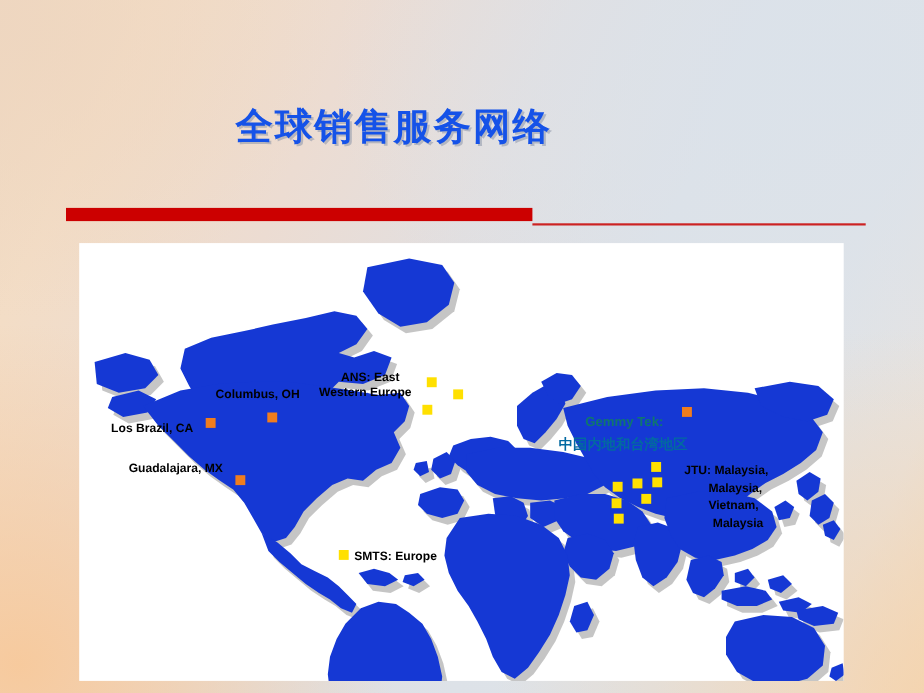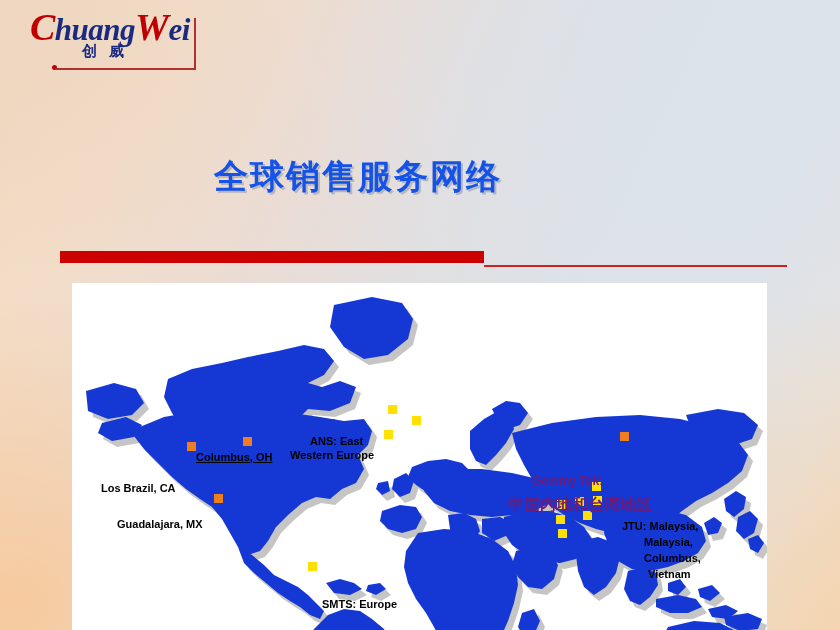--- a/index.html
+++ b/index.html
@@ -159,41 +159,33 @@
 
   
   .map-label {
     position: absolute;
     font-family: "Liberation Sans", sans-serif;
     font-size: 11px;
     font-weight: bold;
     color: #000000;
     white-space: nowrap;
     line-height: 1.25;
-    margin-top: 36px;
   }
   .map-label.cn {
     font-family: "DejaVu Sans", sans-serif;
-    color: #701a75;
-    font-size: 16px;
-  }
-  .map-label.gemmy { color: #701a75; font-size: 12px; }
+    color: #0369a1;
+    font-size: 13px;
+  }
+  .map-label.gemmy { color: #0f766e; font-size: 12px; }
 </style>
 </head>
 <body>
 
 <div id="slide">
 
-  <div class="logo-block">
-    <div class="logo-word"><span class="red">C</span><span>huang</span><span class="red">W</span><span>ei</span></div>
-    <div class="logo-cn">创威</div>
-    <div class="logo-dot"></div>
-    <div class="logo-rule-h"></div>
-    <div class="logo-rule-v"></div>
-  </div>
 
   <div class="slide-title">全球销售服务网络</div>
 
   <div class="bar-thick"></div>
   <div class="bar-thin"></div>
 
   <div class="map-panel">
     <svg class="map-svg" viewBox="0 0 695 398">
       <defs>
         <g id="worldland">
@@ -300,28 +292,28 @@
         <div class="marker yellow" style="left: 520px; top: 199px;"></div>
         <div class="marker yellow" style="left: 521px; top: 213px;"></div>
         <div class="marker yellow" style="left: 503px; top: 214px;"></div>
         <div class="marker yellow" style="left: 511px; top: 228px;"></div>
         <div class="marker yellow" style="left: 485px; top: 217px;"></div>
         <div class="marker yellow" style="left: 484px; top: 232px;"></div>
         <div class="marker yellow" style="left: 486px; top: 246px;"></div>
       </div>
 
     <div id="label-layer">
-        <div class="map-label" style="left: 124px; top: 132px; text-decoration: underline;">Columbus, OH</div>
+        <div class="map-label" style="left: 124px; top: 132px;">Columbus, OH</div>
         <div class="map-label" style="left: 29px; top: 163px;">Los Brazil, CA</div>
         <div class="map-label" style="left: 45px; top: 199px;">Guadalajara, MX</div>
         <div class="map-label" style="left: 238px; top: 116px;">ANS: East</div>
         <div class="map-label" style="left: 218px; top: 130px;">Western Europe</div>
         <div class="map-label" style="left: 250px; top: 279px;">SMTS: Europe</div>
         <div class="map-label gemmy" style="left: 460px; top: 155px;">Gemmy Tek:</div>
         <div class="map-label cn" style="left: 436px; top: 176px;">中国内地和台湾地区</div>
         <div class="map-label" style="left: 550px; top: 201px;">JTU: Malaysia,</div>
         <div class="map-label" style="left: 572px; top: 217px; text-align: center;">Malaysia,</div>
-        <div class="map-label" style="left: 572px; top: 233px;">Columbus,</div>
-        <div class="map-label" style="left: 576px; top: 249px;">Vietnam</div>
+        <div class="map-label" style="left: 572px; top: 233px;">Vietnam,</div>
+        <div class="map-label" style="left: 576px; top: 249px;">Malaysia</div>
       </div>
   </div>
 
 </div>
 
 </body></html>

